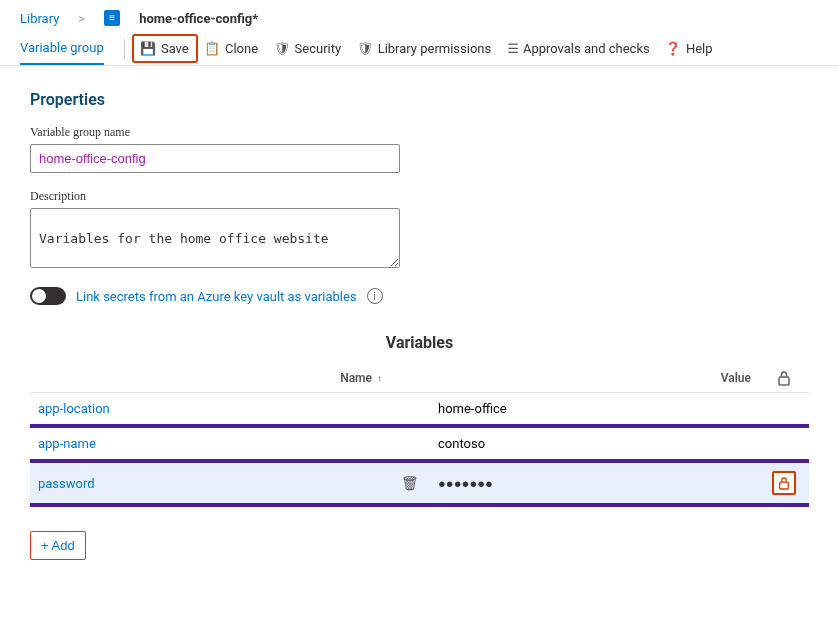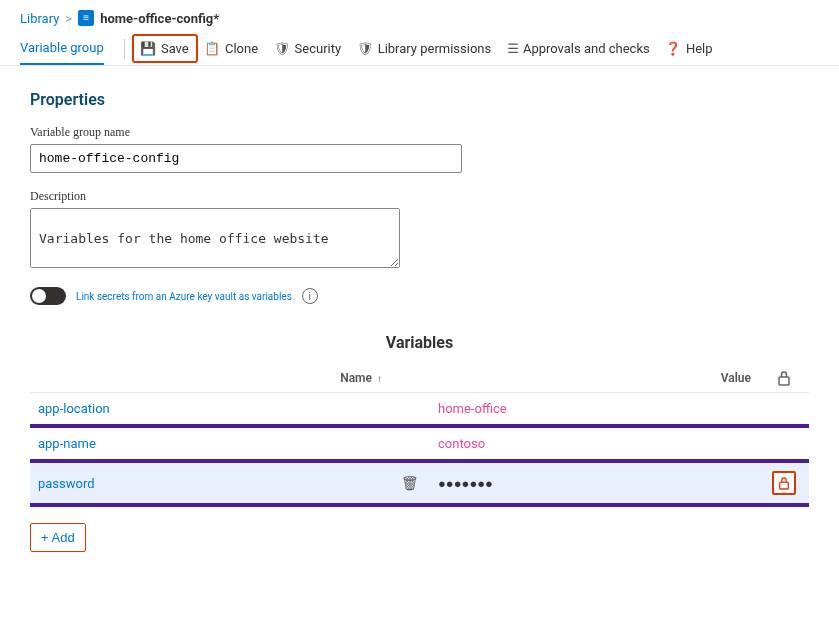--- a/index.html
+++ b/index.html
@@ -12,21 +12,21 @@
       min-height: 636px;
     }
 
     
     .breadcrumb {
       display: flex;
       align-items: center;
       padding: 10px 16px 6px 20px;
       font-size: 13px;
       color: #0078d4;
-      gap: 6px;
+      gap: 19px;
     }
     .breadcrumb-separator {
       color: #999;
     }
     .breadcrumb-icon {
       display: inline-block;
       width: 16px;
       height: 16px;
       background: #0078d4;
       border-radius: 2px;
@@ -96,28 +96,27 @@
     }
 
     
     .field-label {
       font-size: 12px;
       color: #333;
       margin-bottom: 4px;
       font-family: Liberation Serif, serif;
     }
     .field-input {
-      width: 432px;
+      width: 370px;
       padding: 6px 8px;
       border: 1px solid #8a8886;
       border-radius: 2px;
       font-size: 13px;
-      color: #000000;
+      color: #a21caf;
       outline: none;
-      font-family: Liberation Mono, monospace;
     }
     .field-textarea {
       width: 370px;
       padding: 22px 8px;
       border: 1px solid #8a8886;
       border-radius: 2px;
       font-size: 13px;
       color: #333;
       resize: vertical;
       height: 60px;
@@ -148,21 +147,21 @@
       position: absolute;
       width: 14px;
       height: 14px;
       background: white;
       border-radius: 50%;
       top: 2px;
       left: 2px;
       transition: left 0.2s;
     }
     .toggle-label {
-      font-size: 10px;
+      font-size: 13px;
       color: #0078d4;
       cursor: pointer;
     }
     .info-icon {
       width: 16px;
       height: 16px;
       border: 1px solid #666;
       border-radius: 50%;
       display: inline-flex;
       align-items: center;
@@ -212,21 +211,21 @@
       border-bottom: 4px solid #4c1d95;
     }
     .var-table tbody tr.highlighted {
       background: #e8f0fb;
     }
     .var-name {
       color: #0078d4;
       cursor: pointer;
     }
     .var-value {
-      color: #ec4899;
+      color: #000000;
     }
     .col-name { width: 360px; }
     .col-actions { width: 40px; text-align: center; }
     .col-value { }
     .col-lock { width: 50px; text-align: center; }
 
     
     .sort-icon {
       font-size: 10px;
       color: #555;
@@ -250,21 +249,21 @@
       background: white;
     }
     .trash-icon {
       font-size: 14px;
       color: #555;
       cursor: pointer;
     }
 
     
     .add-btn-row {
-      margin-top: 16px;
+      margin-top: 24px;
     }
     .add-btn {
       display: inline-flex;
       align-items: center;
       gap: 4px;
       padding: 6px 10px;
       font-size: 13px;
       color: #0078d4;
       border: 1px solid #d73b02;
       background: white;

